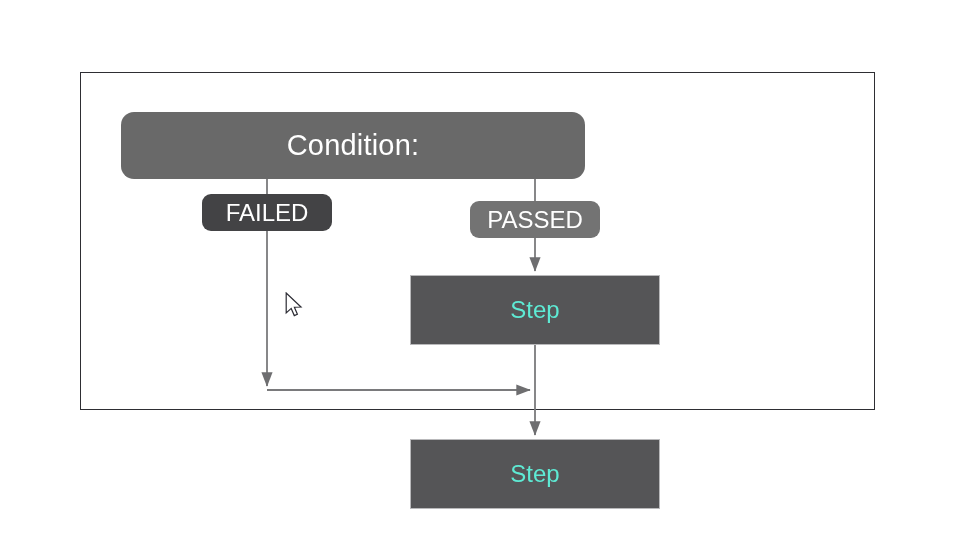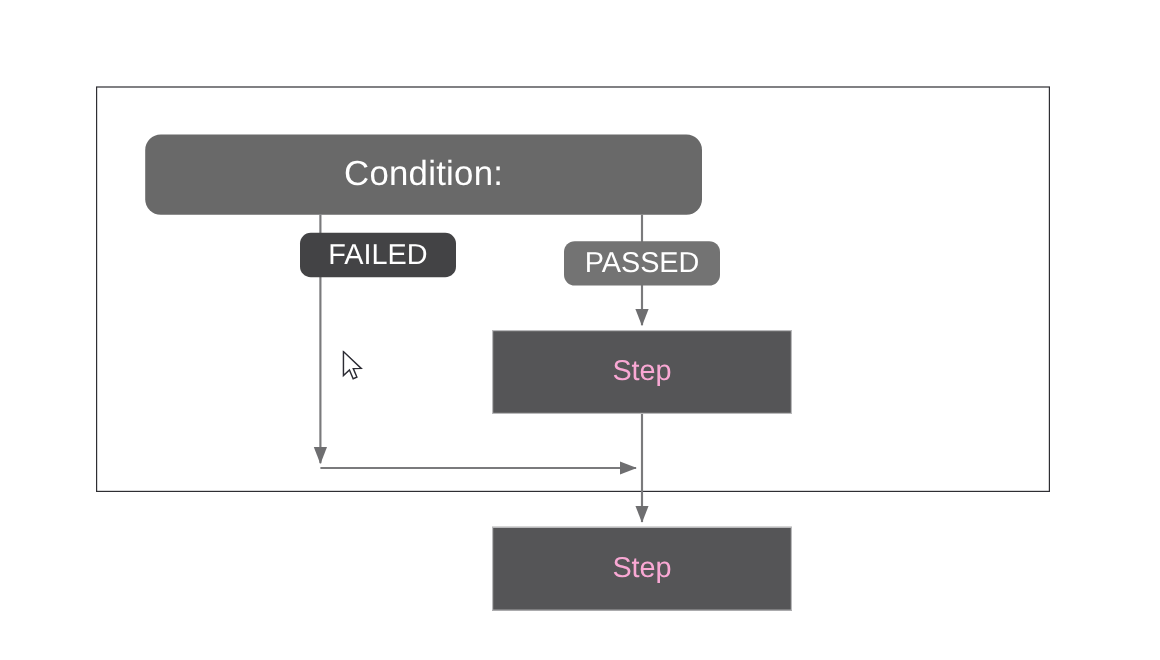--- a/index.html
+++ b/index.html
@@ -53,21 +53,21 @@
   .step-node {
     position: absolute;
     background: #555557;
     border: 1.5px solid #b9b9bb;
     display: flex;
     align-items: center;
     justify-content: center;
     box-sizing: border-box;
   }
   .step-node .node-text {
-    color: #f9a8d4;
+    color: #5eead4;
     font-size: 24px;
     font-weight: 400;
     line-height: 1;
   }
   .step-top {
     left: 410px;
     top: 275px;
     width: 250px;
     height: 70px;
   }
@@ -88,21 +88,20 @@
     color: #ffffff;
     font-size: 24px;
     line-height: 1;
   }
   .label-failed {
     left: 202px;
     top: 194px;
     width: 130px;
     height: 37px;
     background: #434345;
-    margin-left: 48px;
   }
   .label-passed {
     left: 470px;
     top: 201px;
     width: 130px;
     height: 37px;
     background: #737373;
   }
   
   .connectors {

